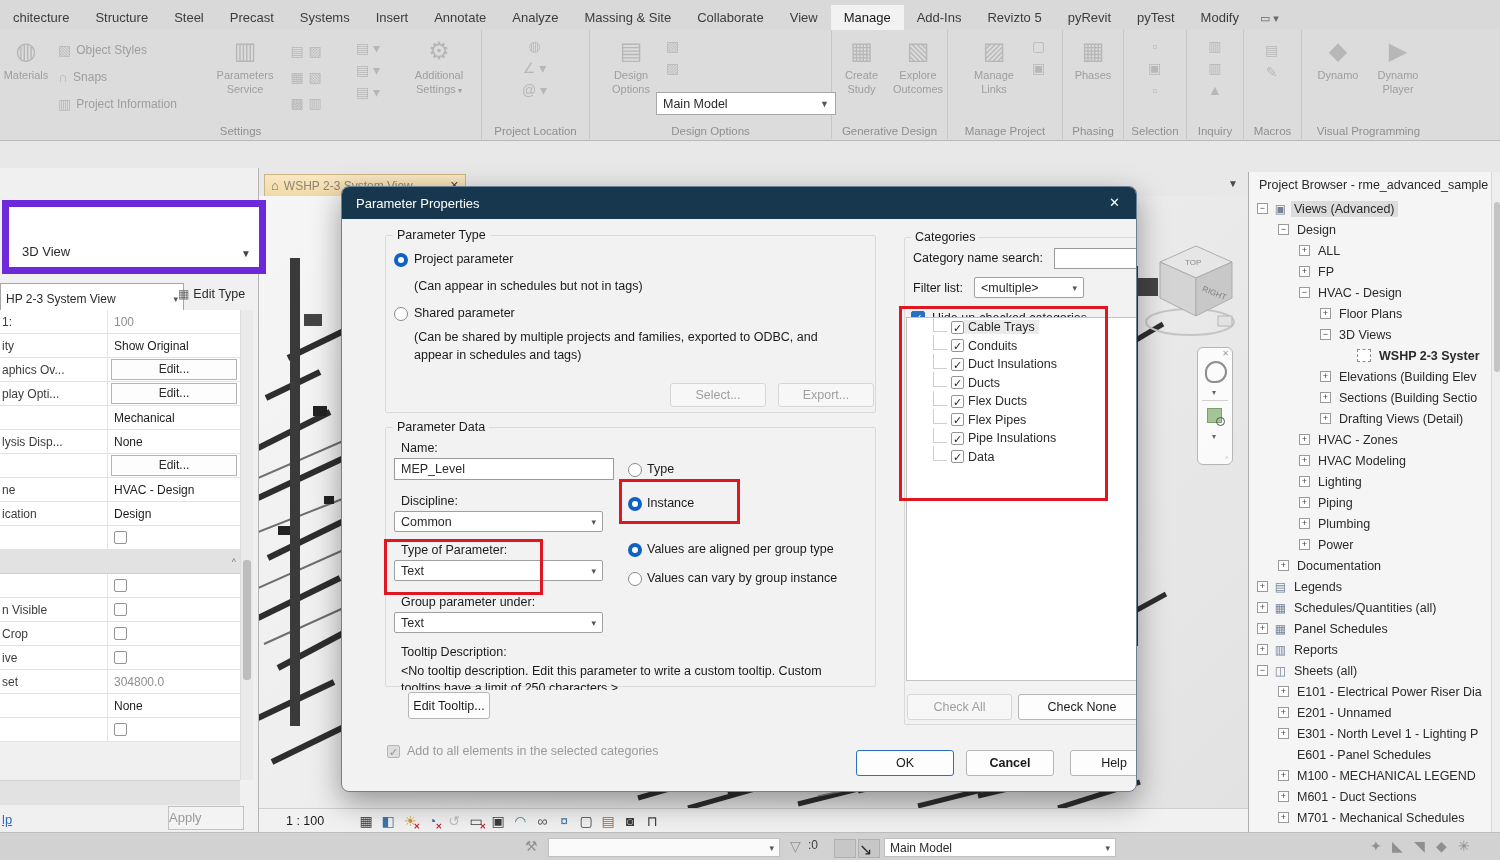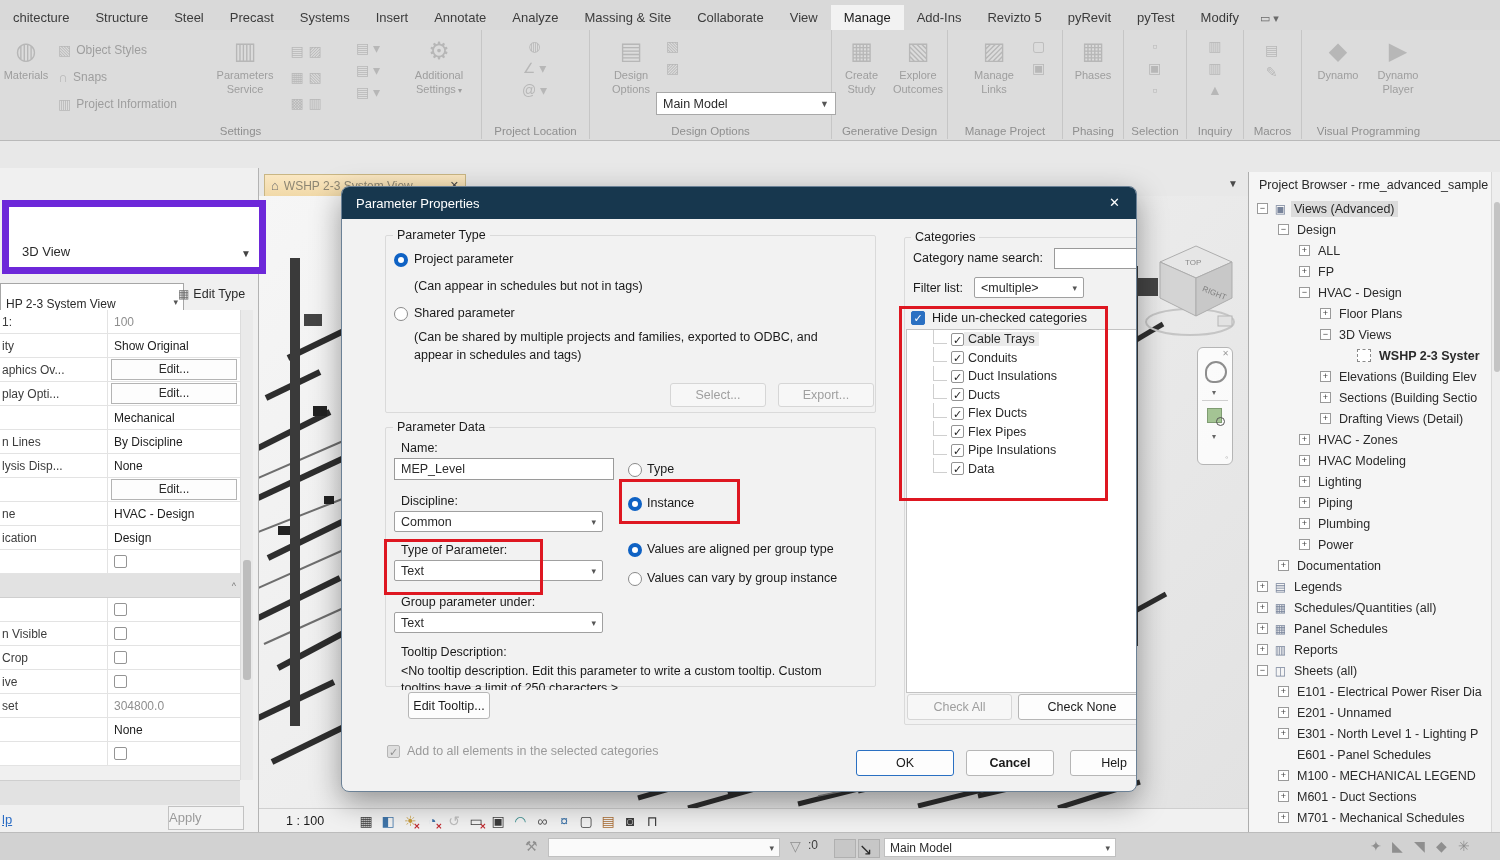--- a/index.html
+++ b/index.html
@@ -22,21 +22,21 @@
   .icstack{position:absolute;display:flex;flex-direction:column;gap:6px;align-items:center;color:#b7b7b7;font-size:14px;}
   .ribbon-dd{position:absolute;background:#fff;border:1px solid #a8a8a8;display:flex;align-items:center;
              font-size:12.5px;color:#2a2a2a;padding:0 6px;height:21px;}
   .caret{margin-left:auto;color:#555;font-size:9px;}
   
   .props{position:absolute;left:0;top:168px;width:258px;height:664px;background:#f0f0f0;border-right:1px solid #b3b3b3;}
   .selbox{position:absolute;left:2px;top:32px;width:250px;height:60px;background:#fff;border:7px solid #6d28d9;}
   .selbox .txt{position:absolute;left:13px;bottom:8px;font-size:13px;color:#2a2a2a;}
   .selbox .car{position:absolute;right:8px;bottom:8px;color:#444;font-size:10px;}
   .typesel{position:absolute;left:0;top:115px;width:172px;height:21px;background:#fff;border:1px solid #a6a6a6;
-           font-size:12px;display:flex;align-items:flex-start;padding:13px 5px;overflow:hidden;white-space:nowrap;}
+           font-size:12px;display:flex;align-items:center;padding:4px 5px;overflow:hidden;white-space:nowrap;}
   .edittype{position:absolute;left:178px;top:115px;width:80px;height:22px;display:flex;align-items:center;gap:4px;font-size:12.5px;color:#2a2a2a;}
   .edittype .ic{color:#6f6f6f;font-size:12px;}
   #prop-rows{position:absolute;left:0;top:142px;width:240px;}
   .prow{display:flex;height:23px;border-bottom:1px solid #e3e3e3;background:#fff;align-items:center;font-size:12px;}
   .plabel{width:108px;flex:0 0 108px;border-right:1px solid #e3e3e3;height:100%;display:flex;align-items:center;
           color:#3c3c3c;overflow:hidden;white-space:nowrap;padding-left:2px;box-sizing:border-box;}
   .pval{padding-left:6px;color:#1d1d1d;white-space:nowrap;overflow:hidden;}
   .pval.muted{color:#8e8e8e;}
   .pbtn{margin:1px 3px;flex:1;border:1px solid #b4b4b4;background:#fdfdfd;text-align:center;font-size:12px;height:19px;line-height:19px;}
   .prow.section{background:#e2e2e2;border-bottom:1px solid #cfcfcf;}
@@ -416,24 +416,20 @@
         </div>
         <div class="prow">
           <span class="plabel">play Opti...</span>
           <div class="pbtn">Edit...</div>
         </div>
         <div class="prow">
           <span class="plabel"></span>
           <span class="pval">Mechanical</span>
         </div>
         <div class="prow">
-          <span class="plabel">n Lines</span>
-          <span class="pval">By Discipline</span>
-        </div>
-        <div class="prow">
           <span class="plabel">lysis Disp...</span>
           <span class="pval">None</span>
         </div>
         <div class="prow">
           <span class="plabel"></span>
           <div class="pbtn">Edit...</div>
         </div>
         <div class="prow">
           <span class="plabel">ne</span>
           <span class="pval">HVAC - Design</span>
@@ -702,21 +698,21 @@
       <span class="grp-label" style="left:541px;top:11px;">Categories</span>
       <span class="dlabel" style="left:543px;top:32px;">Category name search:</span>
       <div class="dinput" style="left:684px;top:29px;width:92px;height:21px;"></div>
       <span class="dlabel" style="left:543px;top:62px;">Filter list:</span>
       <div class="ddrop" style="left:604px;top:58px;width:110px;height:21px;">
         <span>&lt;multiple&gt;</span>
           <span class="caret">▾</span>
       </div>
       <span class="cb blue" style="position:absolute;left:541px;top:92px;width:14px;height:14px;"></span>
       <span class="dlabel" style="left:562px;top:92px;">Hide un-checked categories</span>
-      <div class="catlist" style="left:536px;top:110px;width:242px;height:362px;">
+      <div class="catlist" style="left:536px;top:98px;width:242px;height:362px;">
         <div id="catrows">
             <div class="catrow hl">
               <span class="clx"></span>
               <span class="cb checked"></span>
               <span class="clabel">Cable Trays</span>
             </div>
             <div class="catrow">
               <span class="clx"></span>
               <span class="cb checked"></span>
               <span class="clabel">Conduits</span>

